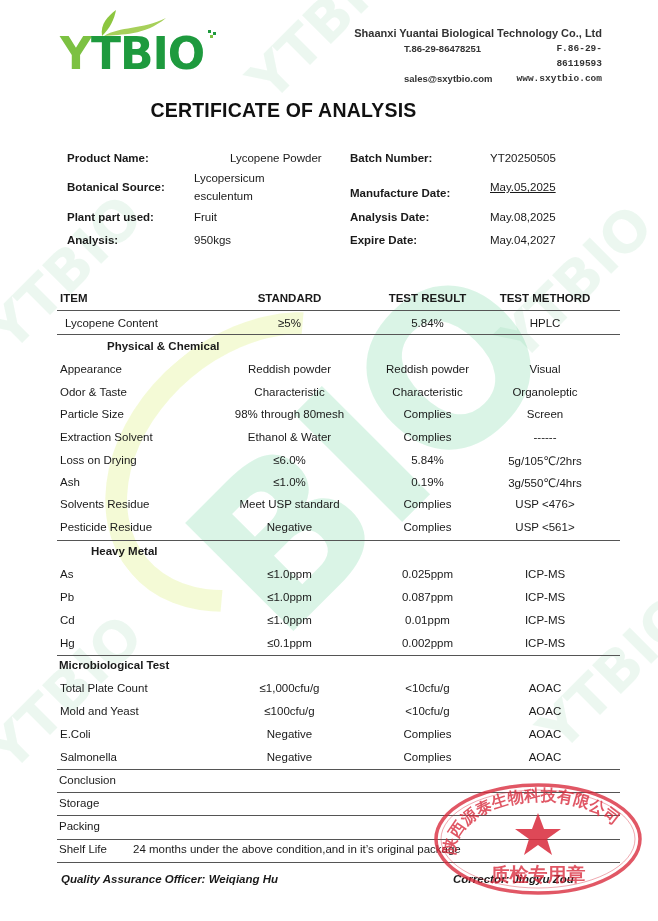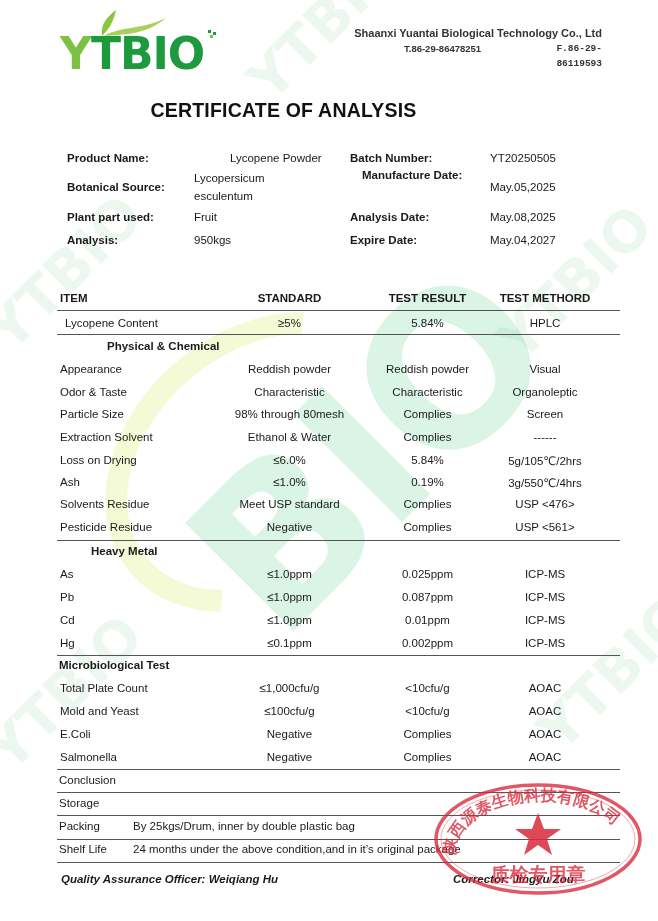--- a/index.html
+++ b/index.html
@@ -95,35 +95,39 @@
       <rect x="2" y="5" width="3" height="3" fill="#7cc142"></rect>
   </svg>
 </div>
 
 <div class="layer company">
   <div class="name">Shaanxi Yuantai Biological Technology Co., Ltd</div>
   <div class="row">
     <span class="l">T.86-29-86478251</span>
     <span class="r">F.86-29-86119593</span>
   </div>
+  <div class="row">
+    <span class="l">sales@sxytbio.com</span>
+    <span class="r">www.sxytbio.com</span>
+  </div>
 </div>
 
 <div class="layer title">CERTIFICATE OF ANALYSIS</div>
 
 <div class="layer info">
   <div class="lab" style="left:0; top:2px;">Product Name:</div>
   <div class="val" style="left:127px; top:2px;padding-left:36px;">Lycopene Powder</div>
   <div class="lab" style="left:283px; top:2px;">Batch Number:</div>
   <div class="val" style="left:423px; top:2px;">YT20250505</div>
 
   <div class="lab" style="left:0; top:31px;">Botanical Source:</div>
   <div class="val" style="left:127px; top:22px;">Lycopersicum</div>
   <div class="val" style="left:127px; top:40px;">esculentum</div>
-  <div class="lab" style="left:283px; top:19px;margin-left:12px;">Manufacture Date:</div>
-  <div class="val" style="left:423px; top:31px;">May.05,2025</div>
+  <div class="lab" style="left:283px; top:37px;">Manufacture Date:</div>
+  <div class="val" style="left:423px; top:31px;text-decoration:underline;">May.05,2025</div>
 
   <div class="lab" style="left:0; top:61px;">Plant part used:</div>
   <div class="val" style="left:127px; top:61px;">Fruit</div>
   <div class="lab" style="left:283px; top:61px;">Analysis Date:</div>
   <div class="val" style="left:423px; top:61px;">May.08,2025</div>
 
   <div class="lab" style="left:0; top:84px;">Analysis:</div>
   <div class="val" style="left:127px; top:84px;">950kgs</div>
   <div class="lab" style="left:283px; top:84px;">Expire Date:</div>
   <div class="val" style="left:423px; top:84px;">May.04,2027</div>
@@ -256,21 +260,20 @@
   <div class="row note" style="top:482px;">
     <span class="lab">Conclusion</span>
   </div>
   <div class="line" style="top:500px;"></div>
   <div class="row note" style="top:505px;">
     <span class="lab">Storage</span>
   </div>
   <div class="line" style="top:523px;"></div>
   <div class="row note" style="top:528px;">
     <span class="lab">Packing</span>
-    <span class="txt">By 25kgs/Drum, inner by double plastic bag</span>
   </div>
   <div class="line" style="top:547px;"></div>
   <div class="row note" style="top:551px;">
     <span class="lab">Shelf Life</span>
     <span class="txt">24 months under the above condition,and in it’s original package</span>
   </div>
   <div class="line" style="top:570px;"></div>
 </div>
 
 <div class="layer footer">

